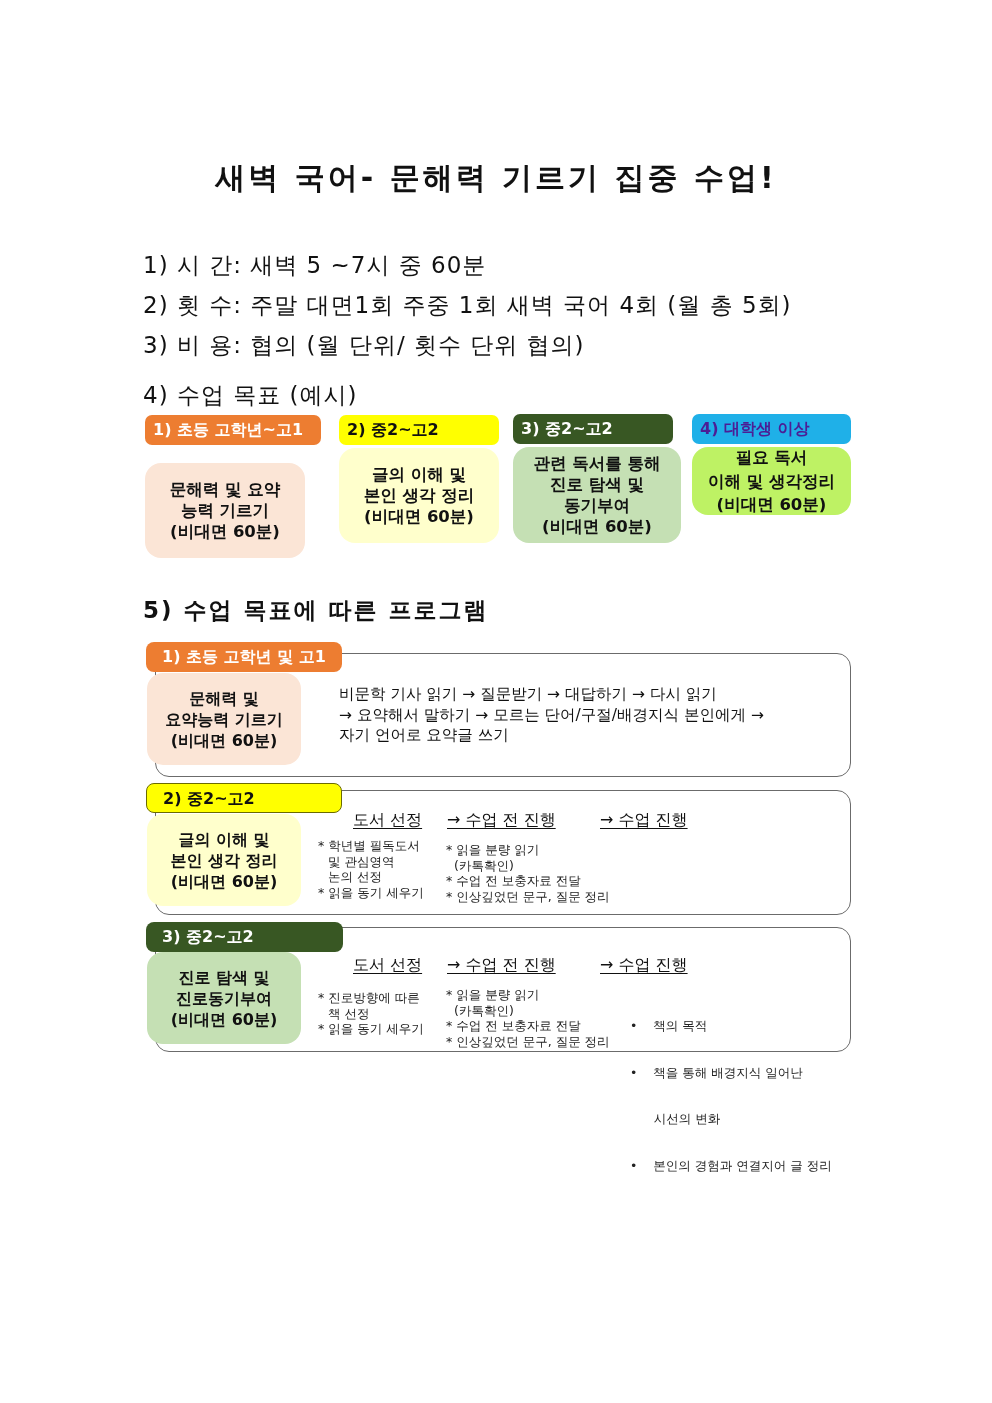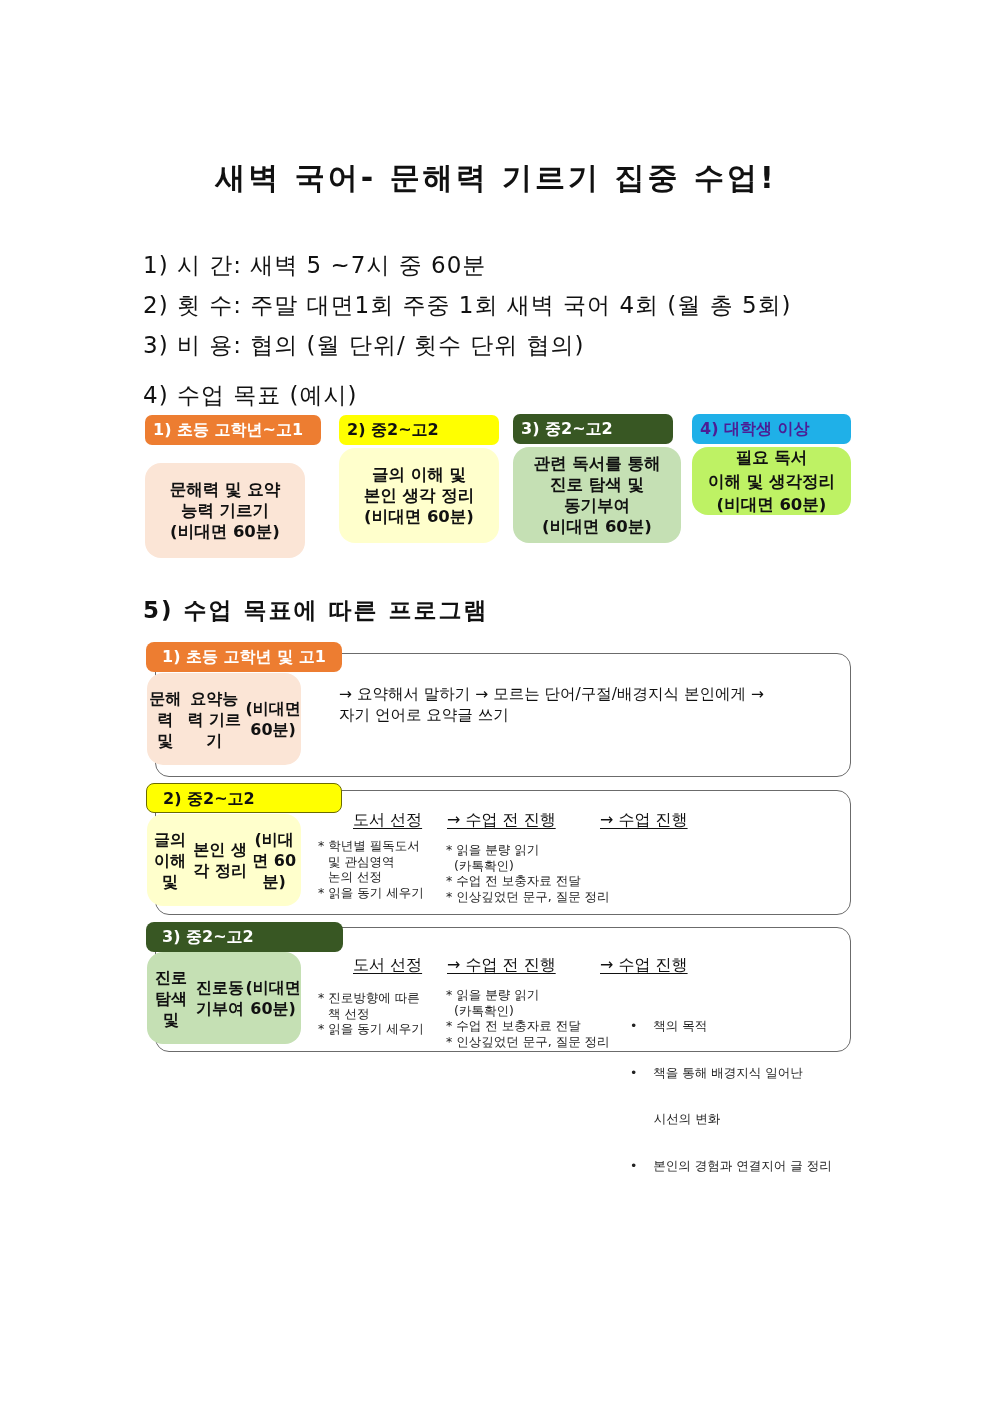--- a/index.html
+++ b/index.html
@@ -20,21 +20,21 @@
               flex-direction: column; box-sizing: border-box; }
   .goal-box span { display: block; }
 
   .section5 { left: 143px; top: 595px; font-size: 23px; letter-spacing: 2px; font-weight: bold; }
 
   
   .prog-frame { border: 1.5px solid #6b6b6b; border-radius: 14px; box-sizing: border-box; background: #fff; }
   .prog-badge { height: 30px; line-height: 30px; font-size: 16px; font-weight: bold; padding-left: 16px;
                 box-sizing: border-box; border-radius: 8px; white-space: nowrap; }
   .prog-box { border-radius: 16px; text-align: center; font-weight: bold; font-size: 16px;
-              line-height: 21px; display: flex; flex-direction: row; align-items: center;
+              line-height: 21px; display: flex; flex-direction: column; align-items: center;
               justify-content: center; box-sizing: border-box; }
   .prog-box span { display: block; }
 
   .flow-text { font-size: 15.5px; line-height: 20.5px; white-space: nowrap; }
   .flow-text div { display: block; }
 
   .stage-head { font-size: 16px; text-decoration: underline; text-underline-offset: 3px; white-space: nowrap; }
   .stage-list { font-size: 12.5px; line-height: 15.5px; white-space: nowrap; color: #222; }
   .stage-list div { display: block; }
 </style>
@@ -88,20 +88,21 @@
 <div class="abs section5">5) 수업 목표에 따른 프로그램</div>
 
 <div class="abs prog-frame" style="left:155px; top:653px; width:696px; height:124px;"></div>
 <div class="abs prog-badge" style="left:146px; top:642px; width:196px; background:#ED7D31; color:#fff;">1) 초등 고학년 및 고1</div>
 <div class="abs prog-box" style="left:147px; top:673px; width:154px; height:92px; background:#FBE5D6;">
   <span>문해력 및</span>
   <span>요약능력 기르기</span>
   <span>(비대면 60분)</span>
 </div>
 <div class="abs flow-text" style="left:339px; top:684px;">
+  <div>비문학 기사 읽기 → 질문받기  → 대답하기 → 다시 읽기</div>
   <div>→ 요약해서 말하기 → 모르는 단어/구절/배경지식 본인에게 →</div>
   <div>자기 언어로 요약글 쓰기</div>
 </div>
 
 <div class="abs prog-frame" style="left:155px; top:790px; width:696px; height:125px;"></div>
 <div class="abs prog-badge" style="left:146px; top:783px; width:196px; background:#FFFF00; color:#111; border:1px solid #6b6b00;">2) 중2~고2</div>
 <div class="abs prog-box" style="left:147px; top:814px; width:154px; height:92px; background:#FFFFCC;">
   <span>글의 이해 및</span>
   <span>본인 생각 정리</span>
   <span>(비대면 60분)</span>

